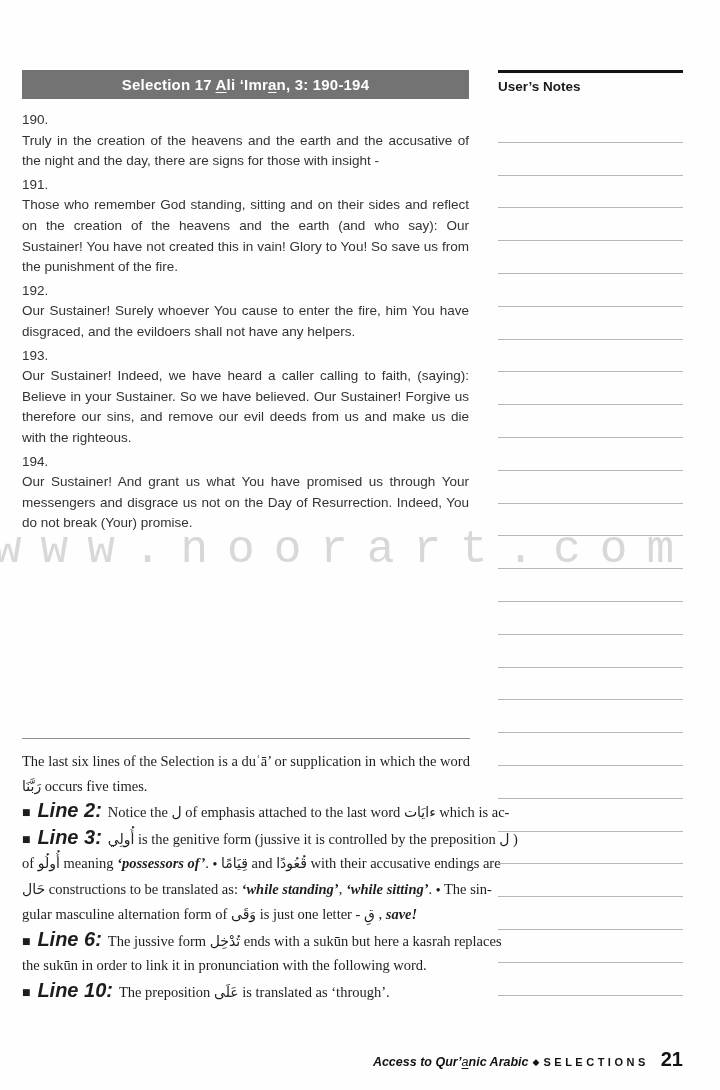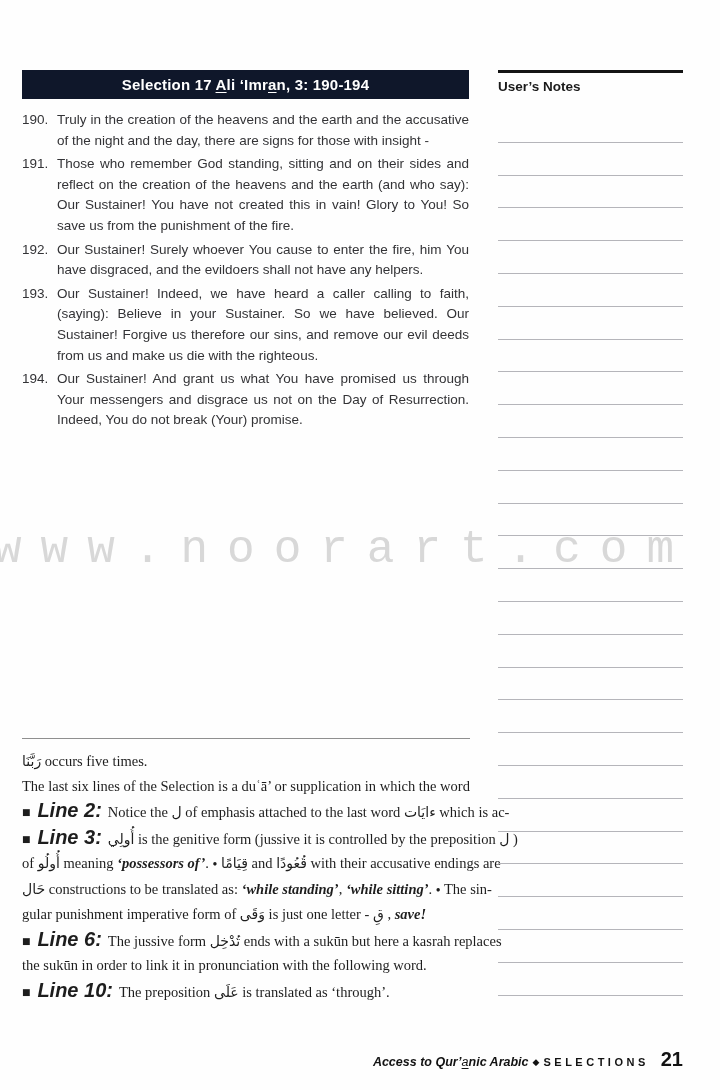--- a/index.html
+++ b/index.html
@@ -5,27 +5,27 @@
 <style>
   html,body { margin:0; padding:0; background:#ffffff; }
   .page {
     position:relative; width:720px; height:1090px; background:#fefefe;
     overflow:hidden; font-family:"Liberation Sans", sans-serif;
   }
 
   
   .header-bar {
     position:absolute; left:22px; top:70px; width:447px; height:29px;
-    background:#0f172a; color:#ffffff; font-weight:bold; font-size:15px;
+    background:#737373; color:#ffffff; font-weight:bold; font-size:15px;
     text-align:center; line-height:29px; letter-spacing:0.2px;
   }
   .s-u { text-decoration:underline; text-underline-offset:2px; }
 
   .verses { position:absolute; left:22px; top:110px; width:447px; color:#333336; }
-  .verse { display:flex; margin-bottom:3px; font-size:13.5px; line-height:20.6px; }
+  .verse { display:flex; margin-bottom:3px; font-size:13.5px; line-height:20.6px;flex-direction:column; }
   .verse-num { flex:none; width:35px; }
   .verse-text { flex:1; text-align:justify; }
 
   .divider {
     position:absolute; left:22px; top:738px; width:448px; height:0;
     border-top:1px solid #8f8f8f;
   }
 
   .commentary {
     position:absolute; left:22px; top:749px; width:452px;
@@ -94,27 +94,27 @@
       <div class="verse-num">194.</div>
       <div class="verse-text">Our Sustainer!  And grant us what You have promised us through Your messengers and disgrace us not on the Day of Resurrection. Indeed, You do not break (Your) promise.</div>
     </div>
   </div>
 
   <div class="watermark">www.noorart.com</div>
 
   <div class="divider"></div>
 
   <div class="commentary">
+    <div class="c-line"><span>The last six lines of the Selection is a duʿā’ or supplication in which the word</span></div>
     <div class="c-line"><span class="s-ar">رَبَّنَا</span><span>   occurs five times.</span></div>
-    <div class="c-line"><span>The last six lines of the Selection is a duʿā’ or supplication in which the word</span></div>
     <div class="c-line"><span class="s-sq">■ </span><span class="s-bi">Line 2:</span><span>Notice the </span><span class="s-ar">ل</span><span> of emphasis attached to the last word </span><span class="s-ar">ءايَات</span><span> which is ac-</span></div>
     <div class="c-line"><span class="s-sq">■ </span><span class="s-bi">Line 3:</span><span class="s-ar">أُولِي</span><span> is the genitive form (jussive it is controlled by the preposition </span><span class="s-ar">ل</span><span> )</span></div>
     <div class="c-line"><span>of </span><span class="s-ar">أُولُو</span><span> meaning </span><span class="s-i">‘possessors of’</span><span>. </span><span class="s-dot">●</span><span> </span><span class="s-ar">قِيَامًا</span><span> and </span><span class="s-ar">قُعُودًا</span><span> with their accusative endings are</span></div>
     <div class="c-line"><span class="s-ar">حَال</span><span> constructions to be translated as: </span><span class="s-i">‘while standing’</span><span>, </span><span class="s-i">‘while sitting’</span><span>. </span><span class="s-dot">●</span><span>  The sin-</span></div>
-    <div class="c-line"><span>gular punishment imperative form of </span><span class="s-ar">وَقَى</span><span> is just one letter - </span><span class="s-ar">قِ</span><span> , </span><span class="s-i">save!</span></div>
+    <div class="c-line"><span>gular masculine alternation form of </span><span class="s-ar">وَقَى</span><span> is just one letter - </span><span class="s-ar">قِ</span><span> , </span><span class="s-i">save!</span></div>
     <div class="c-line"><span class="s-sq">■ </span><span class="s-bi">Line 6:</span><span>The jussive form </span><span class="s-ar">تُدْخِل</span><span> ends with a sukūn but here a kasrah replaces</span></div>
     <div class="c-line"><span>the sukūn in order to link it in pronunciation with the following word.</span></div>
     <div class="c-line"><span class="s-sq">■ </span><span class="s-bi">Line 10:</span><span>The preposition </span><span class="s-ar">عَلَى</span><span> is translated as ‘through’.</span></div>
   </div>
 
   <div class="notes-topbar"></div>
   <div class="notes-title">User’s Notes</div>
   <div class="ruled-lines">
       <div class="ruled-line"></div>
       <div class="ruled-line"></div>

